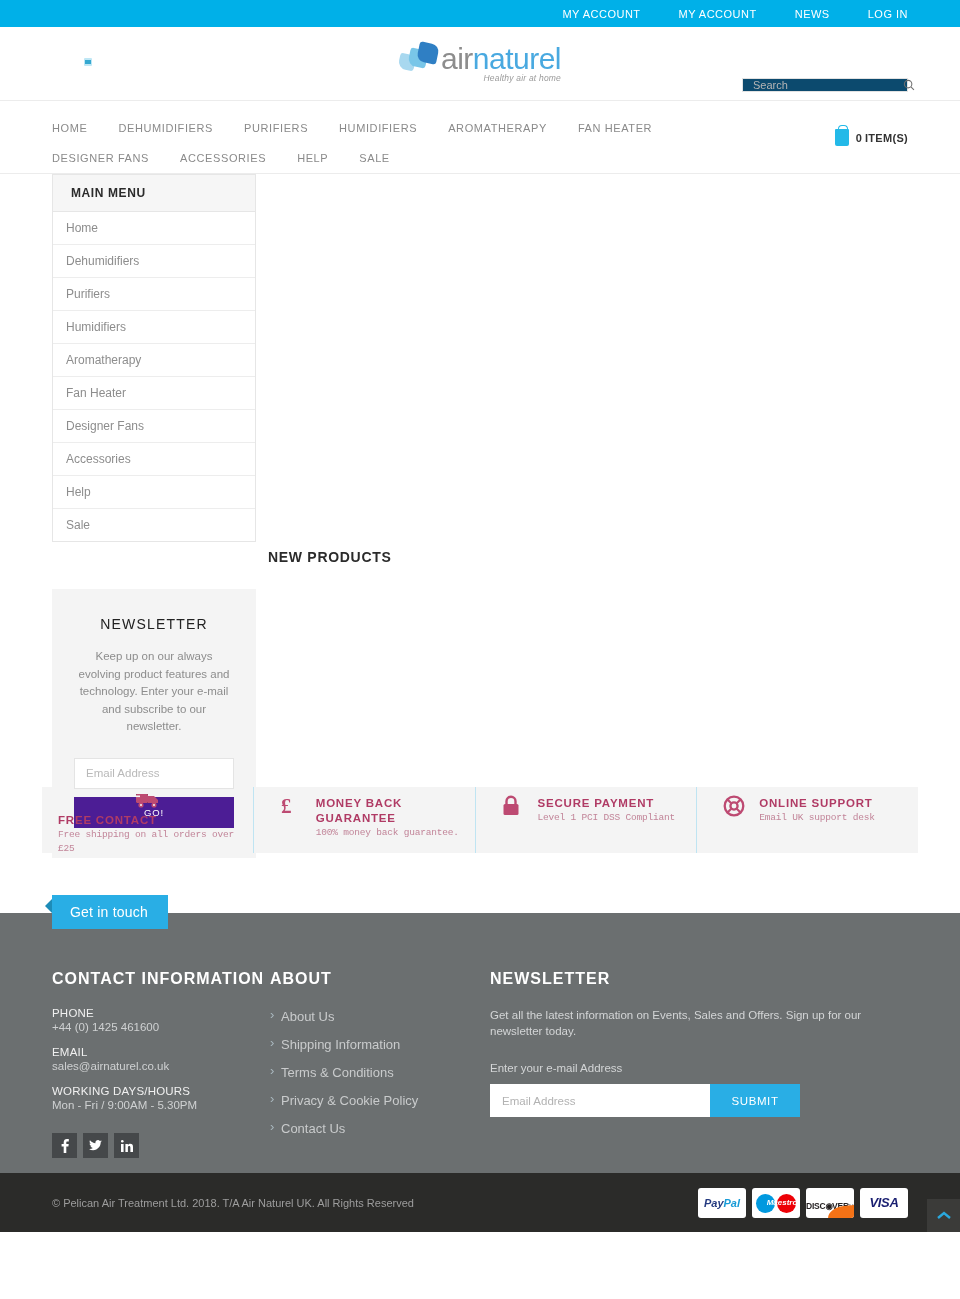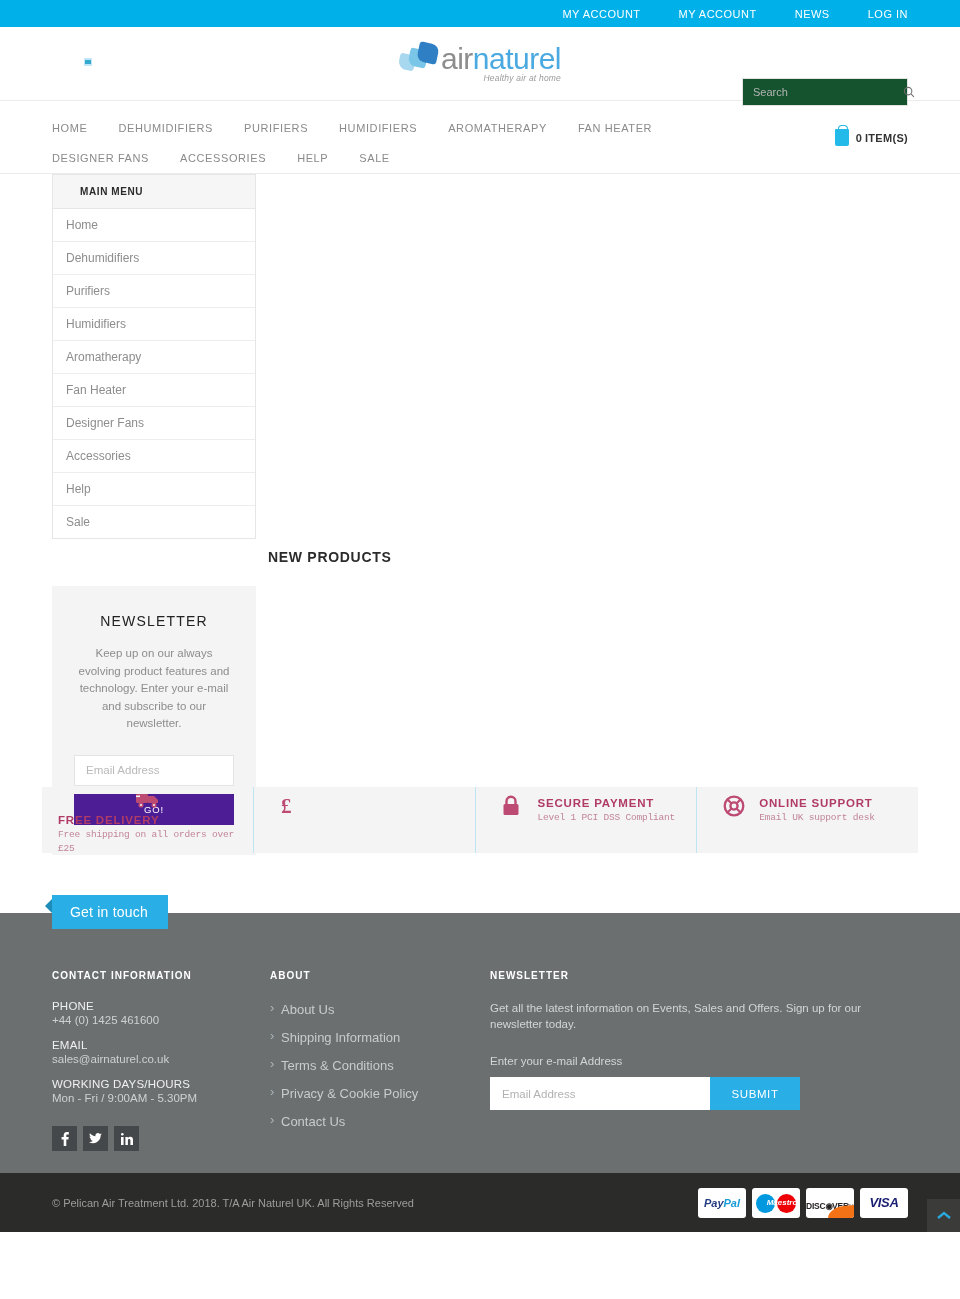--- a/index.html
+++ b/index.html
@@ -75,23 +75,23 @@
     font-size: 30px; font-weight: 400; color: #49a9e0;
     letter-spacing: -0.5px; line-height: 34px;
   }
   .logo-tag {
     font-size: 8.5px; color: #9a9a9a; margin-top: -3px;
     align-self: flex-end; letter-spacing: 0.2px; font-style: italic;
   }
   .searchbox {
     position: absolute;
     right: 52px; top: 51px;
-    width: 166px; height: 28px;
+    width: 166px; height: 14px;
     border: 1px solid #e2e2e2;
-    background: #14532d;
+    background: #0c4a6e;
     display: flex; align-items: center;
   }
   .searchbox input {
     border: none; outline: none; flex: 1;
     font-size: 11px; color: #9a9a9a;
     padding: 0 8px 0 10px;
     font-family: "Liberation Sans", sans-serif;
     background: transparent;
   }
   .searchbox input::placeholder { color: #b5b5b5; }
@@ -139,22 +139,22 @@
   .cart-count { font-size: 11px; color: #333; font-weight: bold; }
   .cart-label { font-size: 11px; color: #333; font-weight: bold; margin-left: 3px; letter-spacing: .3px;}
 
   
   .main { position: relative; padding: 0 52px; }
   .sidebar { position: absolute; left: 52px; top: 0; width: 204px; }
 
   .block-title {
     background: #f6f6f6;
     border: 1px solid #e6e6e6;
-    padding: 11px 27px;
-    font-size: 10px; font-weight: bold; color: #2b2b2b;
+    padding: 11px 18px;
+    font-size: 12px; font-weight: bold; color: #2b2b2b;
     letter-spacing: 0.6px;
   }
   .menu-list { border: 1px solid #e6e6e6; border-top: none; background: #fff; }
   .menu-list a {
     display: block;
     padding: 9px 13px;
     font-size: 12px; color: #8d8d8d;
     text-decoration: none;
     border-bottom: 1px solid #ededed;
   }
@@ -254,21 +254,21 @@
     left: -7px; top: 4px;
     border-top: 7px solid transparent;
     border-right: 7px solid #1d8cb8;
     border-bottom: 7px solid transparent;
   }
   .footer-cols { display: flex; padding-top: 57px; }
   .fcol-1 { width: 218px; }
   .fcol-2 { width: 220px; }
   .fcol-3 { flex: 1; }
   .f-title {
-    font-size: 10px; font-weight: bold; color: #fff;
+    font-size: 16px; font-weight: bold; color: #fff;
     letter-spacing: 1px; margin-bottom: 19px;
   }
   .f-label { font-size: 11.5px; color: #f0f0f0; margin-top: 13px; letter-spacing: .2px;}
   .f-label:first-of-type { margin-top: 0; }
   .f-value { font-size: 11.5px; color: #cfd1d2; margin-top: 2px; }
   .f-links { list-style: none; }
   .f-links li { margin-bottom: 10px; }
   .f-links a {
     font-size: 13px; color: #c9cbcc; text-decoration: none;
     padding-left: 11px; position: relative; display: inline-block;
@@ -444,30 +444,34 @@
         <rect x="0" y="3" width="12" height="9" rx="1" fill="#bd4a72"></rect>
         <path d="M12 5 h6 l4 4 v3 h-10 z" fill="#bd4a72"></path>
         <circle cx="5" cy="14" r="2.6" fill="#bd4a72"></circle>
         <circle cx="5" cy="14" r="1" fill="#f4f4f4"></circle>
         <circle cx="18" cy="14" r="2.6" fill="#bd4a72"></circle>
         <circle cx="18" cy="14" r="1" fill="#f4f4f4"></circle>
         <rect x="-1" y="4.5" width="5" height="1.6" fill="#f4f4f4"></rect>
       </svg>
     </div>
     <div class="svc-text">
-      <div class="svc-title">FREE DELIVERY</div>
+      <div class="svc-title">FREE CONTACT</div>
       <div class="svc-sub">Free shipping on all orders over £25</div>
     </div>
   </div>
 
   <div class="svc">
     <div class="svc-icon">
       <svg width="20" height="22" viewBox="0 0 20 22">
         <text x="1" y="18" font-family="Liberation Serif, serif" font-size="21" font-weight="bold" fill="#bd4a72">£</text>
       </svg>
+    </div>
+    <div class="svc-text">
+      <div class="svc-title">MONEY BACK GUARANTEE</div>
+      <div class="svc-sub">100% money back guarantee.</div>
     </div>
   </div>
 
   <div class="svc">
     <div class="svc-icon">
       <svg width="18" height="21" viewBox="0 0 18 21">
         <path d="M4.5 9 V6.2 a4.5 4.5 0 0 1 9 0 V9" fill="none" stroke="#bd4a72" stroke-width="2.4"></path>
         <rect x="1.5" y="9" width="15" height="11" rx="1.5" fill="#bd4a72"></rect>
       </svg>
     </div>

